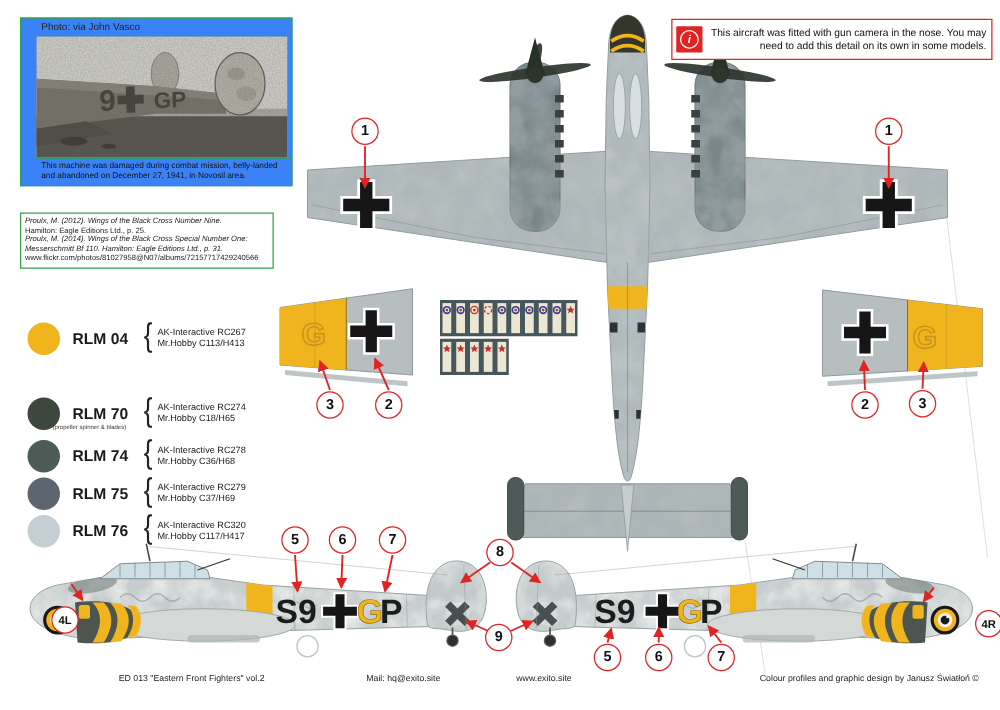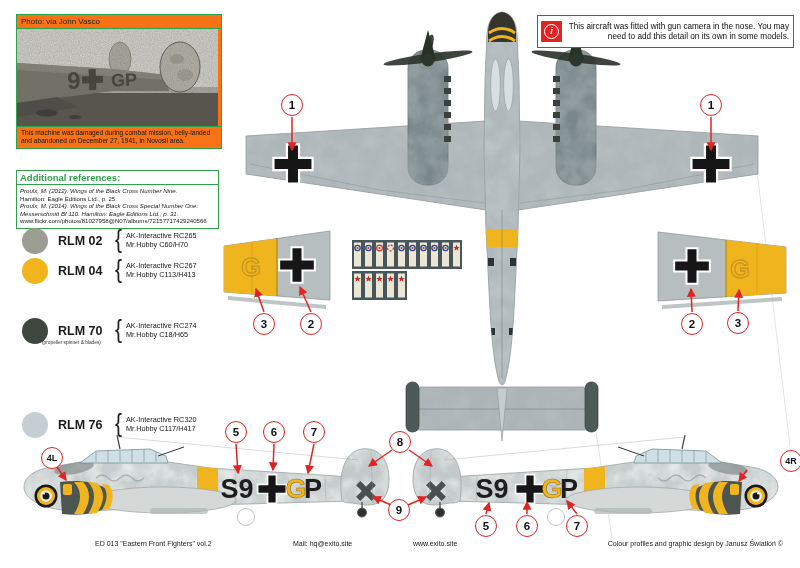--- a/index.html
+++ b/index.html
@@ -1,21 +1,21 @@
 <!DOCTYPE html>
 <html><head>
 <meta charset="utf-8">
 <style>
   html,body{margin:0;padding:0;background:#e8e8e8;}
   .page{position:relative;width:800px;height:568px;background:#ffffff;overflow:hidden;
         font-family:"Liberation Sans",sans-serif;color:#111;}
   .art{position:absolute;left:0;top:0;z-index:1;}
   
   .photo-panel{position:absolute;left:16px;top:14px;width:204px;border:1.6px solid #2fa14b;
-               background:#f97316;z-index:4;}
+               background:#3b82f6;z-index:4;padding-left:12px;}
   .photo-caption{height:13px;line-height:13px;padding:0 4px;font-size:8px;color:#222;
                  border-bottom:1.6px solid #2fa14b;}
   .photo-img{height:97px;overflow:hidden;border-bottom:1.6px solid #2fa14b;}
   .photo-note{padding:2px 4px 3px 4px;font-size:6.6px;line-height:8px;color:#111;}
   
   .refs-panel{position:absolute;left:16px;top:170px;width:201px;border:1.6px solid #2fa14b;
               background:#fff;z-index:4;}
   .refs-title{font-size:9.5px;font-weight:bold;color:#2fa14b;padding:1px 3px;
               border-bottom:1.6px solid #2fa14b;}
   .refs-lines{padding:2px 3px 3px 3px;}
@@ -38,21 +38,21 @@
   .note-icon{flex:0 0 auto;width:21px;height:21px;margin:0 0 0 3px;background:#e02424;
              display:flex;align-items:center;justify-content:center;border-radius:1px;}
   .note-icon span{display:block;width:13px;height:13px;border:1.2px solid #fff;border-radius:50%;
                   color:#fff;font-size:9px;line-height:13px;text-align:center;
                   font-style:italic;font-weight:bold;}
   .gun-note p{margin:0 4px 0 5px;font-size:8.2px;line-height:10px;color:#111;text-align:right;}
   
   .co{position:absolute;width:20px;height:20px;border:1.7px solid #e02424;border-radius:50%;
       background:#fff;display:flex;align-items:center;justify-content:center;
       font-size:11.5px;font-weight:bold;color:#111;z-index:6;}
-  .co-s{font-size:9px;}
+  .co-s{font-size:9px;margin-top:38px;}
   
   .footer-item{position:absolute;top:540px;font-size:7px;color:#222;z-index:4;}
   .logo{position:absolute;left:26px;top:535px;z-index:4;display:flex;align-items:center;margin-top:44px;}
   .logo-icon{width:9px;height:9px;border:1.4px solid #2fa14b;border-radius:50%;margin-right:2px;}
   .logo-text{font-size:10px;font-weight:bold;font-style:italic;color:#e9c53c;
              -webkit-text-stroke:0.5px #2fa14b;border-bottom:1px solid #2fa14b;}
 </style>
 </head>
 <body>
 
@@ -354,59 +354,67 @@
             </g>
         <text x="107" y="58" text-anchor="middle" font-size="18" font-weight="bold" fill="#44423a">GP</text>
       </g>
       <rect width="201" height="97" filter="url(#grainF)" opacity="0.5"></rect>
     </svg>
   </div>
   <div class="photo-note">This machine was damaged during combat mission, belly-landed and abandoned on December 27, 1941, in Novosil area.</div>
 </div>
 
 <div class="refs-panel">
-  <div class="refs-title">Additional references:</div>
   <div class="refs-lines">
     <div class="ref-line">Proulx, M. (2012). Wings of the Black Cross Number Nine.</div>
     <div class="ref-line">Hamilton: Eagle Editions Ltd., p. 25.</div>
     <div class="ref-line">Proulx, M. (2014). Wings of the Black Cross Special Number One:</div>
     <div class="ref-line">Messerschmitt Bf 110. Hamilton: Eagle Editions Ltd., p. 31.</div>
     <div class="ref-line">www.flickr.com/photos/81027958@N07/albums/72157717429240566</div>
   </div>
 </div>
 
 <div class="swatches">
-  <div class="swatch-row" style="top:0px">
-    <span class="dot" style="background:#9b9c92"></span>
-    <span class="rlm">RLM 02</span>
-    <span class="brace"></span>
-    <div class="paints">
-          <div>AK-Interactive RC265</div>
-      <div>Mr.Hobby C60/H70</div>
-        </div>
-  </div>
   <div class="swatch-row" style="top:30px">
     <span class="dot" style="background:#f2b41d"></span>
     <span class="rlm">RLM 04</span>
     <span class="brace"></span>
     <div class="paints">
           <div>AK-Interactive RC267</div>
       <div>Mr.Hobby C113/H413</div>
         </div>
   </div>
   <div class="swatch-row" style="top:90px">
     <span class="dot" style="background:#3d473d"></span>
     <span class="rlm">RLM 70</span>
     <span class="rlm-note">(propeller spinner &amp; blades)</span>
     <span class="brace"></span>
     <div class="paints">
           <div>AK-Interactive RC274</div>
       <div>Mr.Hobby C18/H65</div>
         </div>
   </div>
+  <div class="swatch-row" style="top:124px">
+    <span class="dot" style="background:#4c5b55"></span>
+    <span class="rlm">RLM 74</span>
+    <span class="brace"></span>
+    <div class="paints">
+          <div>AK-Interactive RC278</div>
+      <div>Mr.Hobby C36/H68</div>
+        </div>
+  </div>
+  <div class="swatch-row" style="top:154px">
+    <span class="dot" style="background:#5d6570"></span>
+    <span class="rlm">RLM 75</span>
+    <span class="brace"></span>
+    <div class="paints">
+          <div>AK-Interactive RC279</div>
+      <div>Mr.Hobby C37/H69</div>
+        </div>
+  </div>
   <div class="swatch-row" style="top:184px">
     <span class="dot" style="background:#c5ced2"></span>
     <span class="rlm">RLM 76</span>
     <span class="brace"></span>
     <div class="paints">
           <div>AK-Interactive RC320</div>
       <div>Mr.Hobby C117/H417</div>
         </div>
   </div>
 </div>

